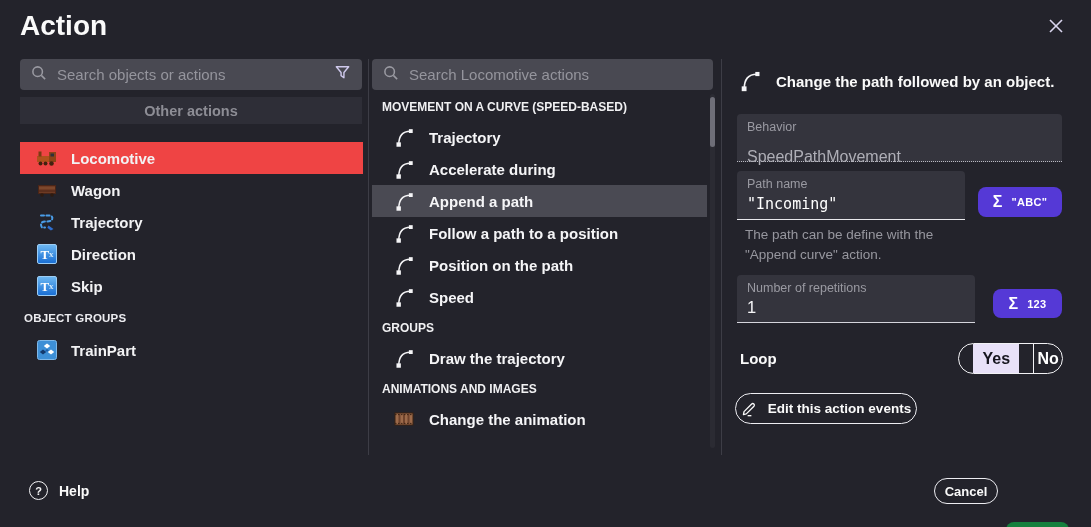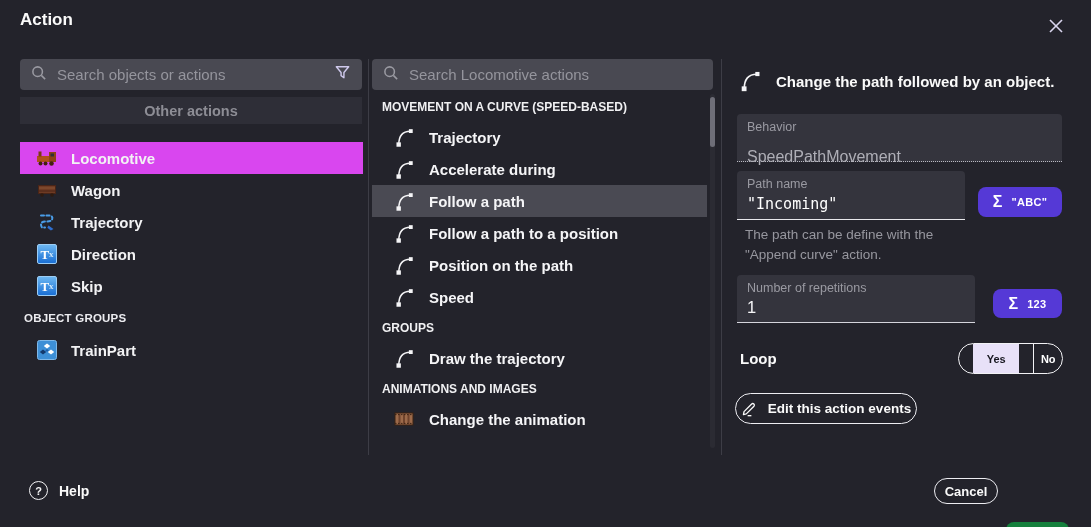--- a/index.html
+++ b/index.html
@@ -1,40 +1,40 @@
 <!DOCTYPE html>
 <html><head>
 <meta charset="utf-8">
 <style>
   * { margin:0; padding:0; box-sizing:border-box; }
   html,body { background:#17171d; }
   body { font-family:"Liberation Sans", sans-serif; }
   .dialog{ position:relative; width:1091px; height:527px; background:#23232B; overflow:hidden; color:#F5F5F7; }
 
   
-  .title{ position:absolute; left:20px; top:10px; font-size:17px; font-weight:700; color:#FAFAFA; }
+  .title{ position:absolute; left:20px; top:10px; font-size:28px; font-weight:700; color:#FAFAFA; }
   .close{ position:absolute; left:1042px; top:12px; width:28px; height:28px; display:flex; align-items:center; justify-content:center; cursor:pointer; }
 
   
   .search{ position:absolute; top:59px; height:31px; background:#494952; border-radius:4px; display:flex; align-items:center; padding:0 10px; gap:9px; }
   .search input{ flex:1; background:transparent; border:none; outline:none; color:#E8E8EC; font-size:15px; font-family:"Liberation Sans",sans-serif; }
   .search input::placeholder{ color:#95959D; opacity:1; }
   .search-left{ left:20px; width:342px; }
   .search-mid{ left:372px; width:341px; }
 
   
   .tabs{ position:absolute; left:20px; top:97px; width:342px; height:27px; background:#2E2E37; display:flex; }
   .tab{ flex:1; display:flex; align-items:center; justify-content:center; font-size:14.5px; font-weight:700; color:#8D8D95; position:relative; cursor:pointer; }
   .tab.active{ color:#FAFAFA; }
   .tab.active::after{ content:""; position:absolute; left:0; right:0; bottom:-1px; height:3px; background:#D8D0F4; }
 
   
   .obj-list{ position:absolute; left:20px; top:142px; width:343px; }
   .orow{ height:32px; display:flex; align-items:center; padding-left:16px; gap:13px; cursor:pointer; }
-  .orow.selected{ background:#d946ef; }
+  .orow.selected{ background:#ef4444; }
   .olabel{ font-size:15px; font-weight:600; color:#F2F2F4; }
   .oheader{ height:32px; display:flex; align-items:center; padding-left:4px; font-size:11.5px; font-weight:700; color:#ECECF0; letter-spacing:.2px; }
   .sicon{ width:22px; height:22px; display:flex; align-items:center; justify-content:center; flex:0 0 22px; }
   .txt-icon{ width:20px; height:20px; border-radius:2px; border:1px solid #9ccdf5; background:linear-gradient(180deg,#6cb7f2,#1a6fd4); color:#fff; display:flex; align-items:center; justify-content:center; font-family:"Liberation Serif",serif; font-weight:700; font-size:13px; line-height:1; }
   .txt-icon sub{ font-size:9px; color:#cfe8fb; }
 
   
   .vdiv{ position:absolute; top:59px; width:1px; height:396px; background:#3D3D46; }
 
   
@@ -58,21 +58,21 @@
   .box-reps{ left:737px; top:275px; width:238px; height:48px; border-bottom:1px solid #D5D5DC; }
   .box-reps input{ width:100%; background:transparent; border:none; outline:none; color:#F5F5F7; font-size:16.5px; font-family:"Liberation Sans",sans-serif; margin-top:3px; }
   .helper{ position:absolute; left:745px; font-size:13.5px; color:#97979F; }
   .expr-btn{ position:absolute; background:#5539D6; border:none; border-radius:8px; color:#fff; display:flex; align-items:center; justify-content:center; gap:9px; cursor:pointer; }
   .expr-btn .sigma{ font-size:16px; font-weight:700; }
   .expr-btn .etag{ font-size:11px; font-weight:700; letter-spacing:.3px; }
   .btn-abc{ left:978px; top:187px; width:84px; height:30px; }
   .btn-123{ left:993px; top:289px; width:69px; height:29px; }
   .loop-label{ position:absolute; left:740px; top:350px; font-size:15px; font-weight:600; color:#FAFAFA; }
   .toggle{ position:absolute; left:958px; top:343px; width:105px; height:31px; border:1px solid #F2F2F5; border-radius:16px; display:flex; overflow:hidden; }
-  .tseg{ display:flex; align-items:center; justify-content:center; font-size:11px; font-weight:700; cursor:pointer;margin-left:14px; }
+  .tseg{ display:flex; align-items:center; justify-content:center; font-size:16px; font-weight:700; cursor:pointer;margin-left:14px; }
   .tseg.yes{ width:54px; background:#E8E1F8; color:#17171F; }
   .tseg.no{ width:33px; background:transparent; color:#FFFFFF; border-left:1px solid #F2F2F5; }
   .edit-btn{ position:absolute; left:735px; top:393px; width:182px; height:31px; border:1px solid #EDEDF2; border-radius:16px; background:transparent; color:#FAFAFA; font-size:13.5px; font-weight:700; display:flex; align-items:center; justify-content:center; gap:10px; cursor:pointer; font-family:"Liberation Sans",sans-serif; }
 
   
   .help{ position:absolute; left:29px; top:481px; display:flex; align-items:center; gap:11px; cursor:pointer; }
   .help-circle{ width:19px; height:19px; border:1.5px solid #F5F5F7; border-radius:50%; display:flex; align-items:center; justify-content:center; font-size:11px; font-weight:700; color:#F5F5F7; }
   .help-label{ font-size:14px; font-weight:700; color:#FAFAFA; }
   .btn-cancel{ position:absolute; left:934px; top:478px; width:64px; height:26px; border:1px solid #EDEDF2; border-radius:13px; background:transparent; color:#FAFAFA; font-size:13px; font-weight:700; cursor:pointer; font-family:"Liberation Sans",sans-serif; }
   .btn-ok{ position:absolute; left:1006px; top:478px; width:63px; height:26px; border:none; border-radius:8px; background:#15803d; color:#FFFFFF; font-size:13px; font-weight:700; cursor:pointer; font-family:"Liberation Sans",sans-serif;margin-top:44px; }
@@ -212,21 +212,21 @@
           </svg>
         </span>
       <span class="alabel">Accelerate during</span>
     </div>
     <div class="arow selected">
       <span class="sicon">
           <svg width="21" height="22" viewBox="0 0 22 22">
             <use href="#curveIcon"></use>
           </svg>
         </span>
-      <span class="alabel">Follow a path</span>
+      <span class="alabel">Append a path</span>
     </div>
     <div class="arow">
       <span class="sicon">
           <svg width="21" height="22" viewBox="0 0 22 22">
             <use href="#curveIcon"></use>
           </svg>
         </span>
       <span class="alabel">Follow a path to a position</span>
     </div>
     <div class="arow">

